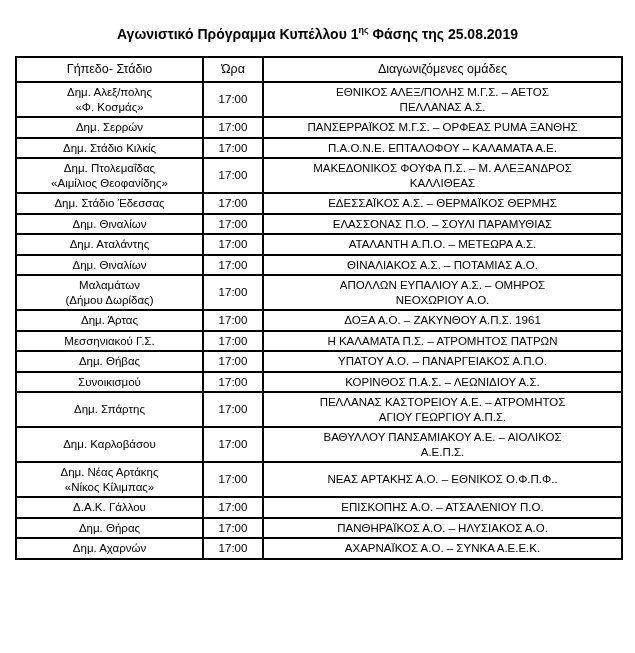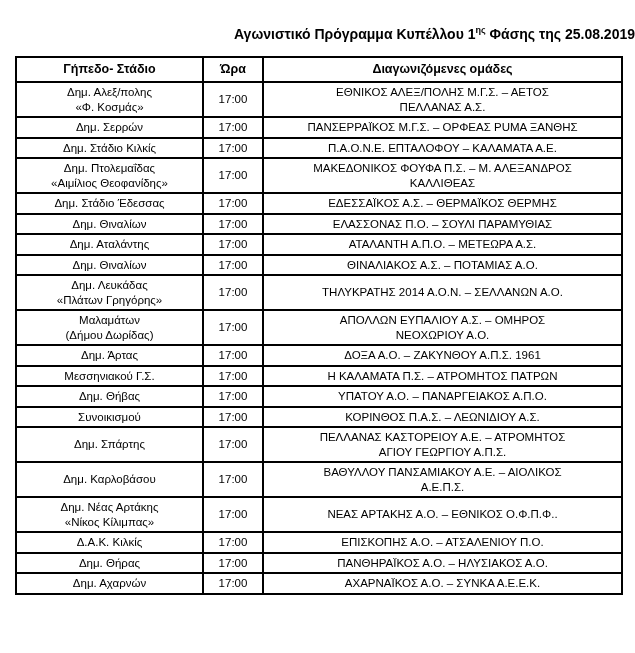--- a/index.html
+++ b/index.html
@@ -11,21 +11,21 @@
     width: 635px;
     height: 653px;
     font-family: "Liberation Sans", "DejaVu Sans", sans-serif;
     color: #000000;
     overflow: hidden;
   }
   .doc {
     padding-top: 26px;
   }
   .title {
-    text-align: right;
+    text-align: center;
     font-size: 14px;
     font-weight: bold;
     color: #000000;
     white-space: nowrap;
   }
   .title sup {
     font-size: 9px;
     font-weight: bold;
     line-height: 0;
   }
@@ -41,21 +41,21 @@
   table.schedule th,
   table.schedule td {
     border: 2px solid #000000;
     text-align: center;
     vertical-align: middle;
     white-space: pre-line;
     overflow: hidden;
   }
   table.schedule th {
     font-size: 12.5px;
-    font-weight: bold;
+    font-weight: normal;
     padding: 4px 2px;
     line-height: 15px;
   }
   table.schedule td {
     font-size: 11.5px;
     font-weight: normal;
     padding: 2px 3px;
     line-height: 14.5px;
   }
 </style>
@@ -118,26 +118,20 @@
           <td>Δημ. Αταλάντης</td>
           <td>17:00</td>
           <td>ΑΤΑΛΑΝΤΗ Α.Π.Ο. – ΜΕΤΕΩΡΑ Α.Σ.</td>
         </tr>
         <tr>
           <td>Δημ. Θιναλίων</td>
           <td>17:00</td>
           <td>ΘΙΝΑΛΙΑΚΟΣ Α.Σ. – ΠΟΤΑΜΙΑΣ Α.Ο.</td>
         </tr>
         <tr>
-          <td>Δημ. Λευκάδας
-«Πλάτων Γρηγόρης»</td>
-          <td>17:00</td>
-          <td>ΤΗΛΥΚΡΑΤΗΣ 2014 Α.Ο.Ν. – ΣΕΛΛΑΝΩΝ Α.Ο.</td>
-        </tr>
-        <tr>
           <td>Μαλαμάτων
 (Δήμου Δωρίδας)</td>
           <td>17:00</td>
           <td>ΑΠΟΛΛΩΝ ΕΥΠΑΛΙΟΥ Α.Σ. – ΟΜΗΡΟΣ
 ΝΕΟΧΩΡΙΟΥ Α.Ο.</td>
         </tr>
         <tr>
           <td>Δημ. Άρτας</td>
           <td>17:00</td>
           <td>ΔΟΞΑ Α.Ο. – ΖΑΚΥΝΘΟΥ Α.Π.Σ. 1961</td>
@@ -169,21 +163,21 @@
           <td>ΒΑΘΥΛΛΟΥ ΠΑΝΣΑΜΙΑΚΟΥ Α.Ε. – ΑΙΟΛΙΚΟΣ
 Α.Ε.Π.Σ.</td>
         </tr>
         <tr>
           <td>Δημ. Νέας Αρτάκης
 «Νίκος Κίλιμπας»</td>
           <td>17:00</td>
           <td>ΝΕΑΣ ΑΡΤΑΚΗΣ Α.Ο. – ΕΘΝΙΚΟΣ Ο.Φ.Π.Φ..</td>
         </tr>
         <tr>
-          <td>Δ.Α.Κ. Κιλκίς</td>
+          <td>Δ.Α.Κ. Γάλλου</td>
           <td>17:00</td>
           <td>ΕΠΙΣΚΟΠΗΣ Α.Ο. – ΑΤΣΑΛΕΝΙΟΥ Π.Ο.</td>
         </tr>
         <tr>
           <td>Δημ. Θήρας</td>
           <td>17:00</td>
           <td>ΠΑΝΘΗΡΑΪΚΟΣ Α.Ο. – ΗΛΥΣΙΑΚΟΣ Α.Ο.</td>
         </tr>
         <tr>
           <td>Δημ. Αχαρνών</td>

